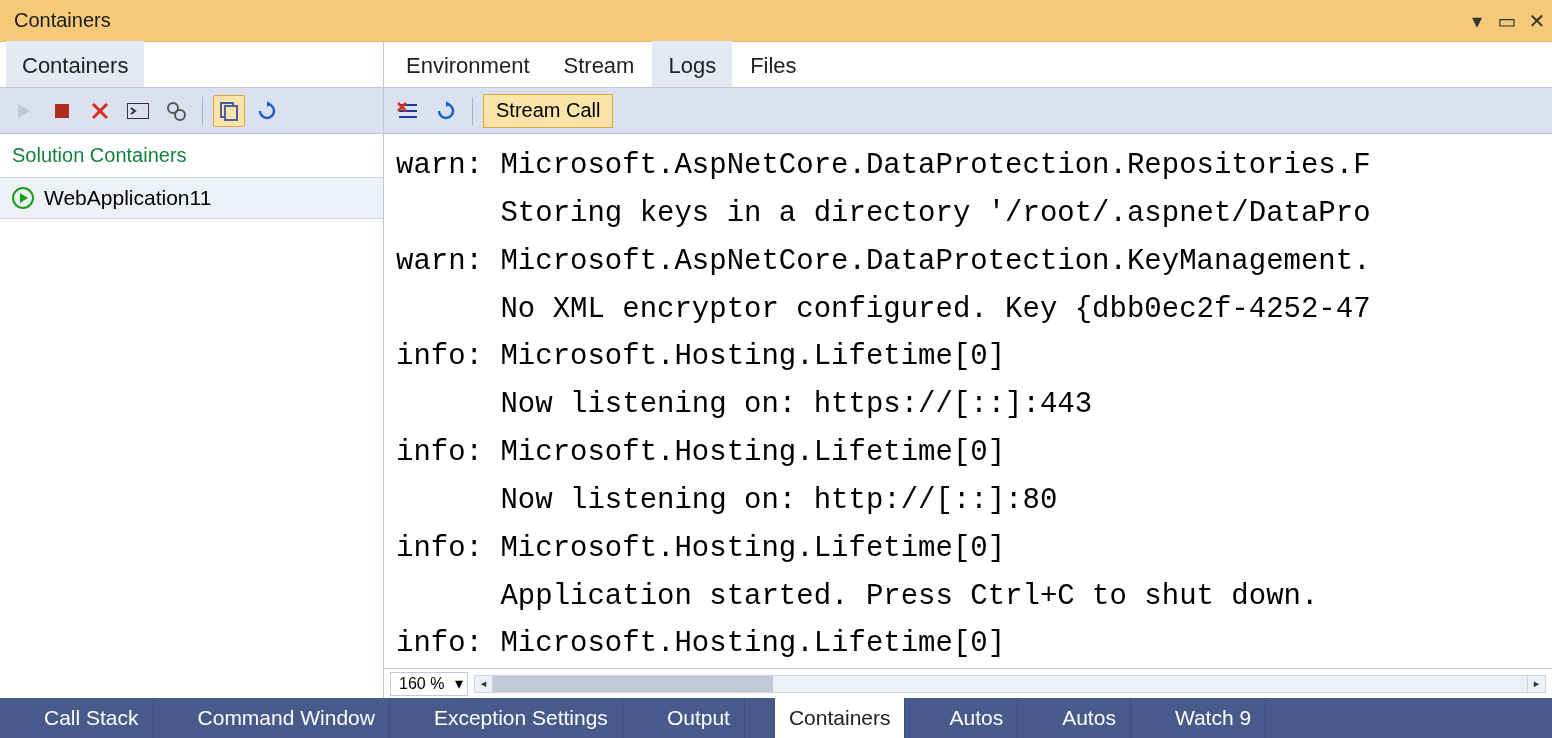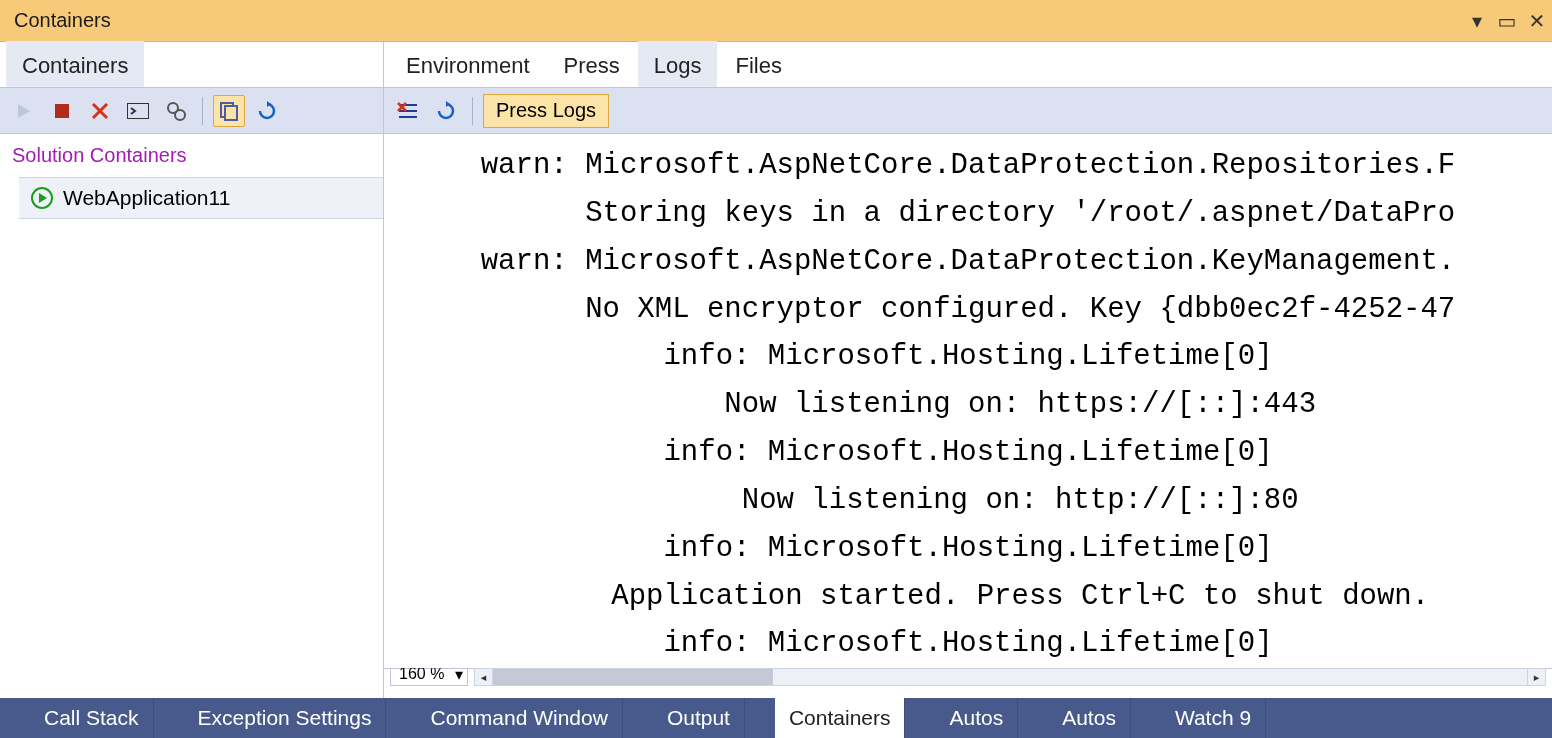--- a/index.html
+++ b/index.html
@@ -102,33 +102,32 @@
     border: 1px solid #d9a93e;
   }
   .vsep {
     width: 1px; height: 28px; background: #a9b1c4; margin: 0 4px;
   }
 
   
   .section-header {
     padding: 10px 12px;
     font-size: 20px;
-    color: #a21caf;
+    color: #15803d;
   }
   .container-item {
     display: flex;
     align-items: center;
     gap: 10px;
     padding: 8px 12px;
     font-size: 21px;
     background: #eef1f7;
     border-bottom: 1px solid #d0d6e2;
     border-top: 1px solid #d0d6e2;
     cursor: pointer;
-    margin-left: 19px;
   }
   .play-circle {
     width: 22px; height: 22px; border: 2.5px solid #18a018; border-radius: 50%;
     display: flex; align-items: center; justify-content: center;
   }
   .play-circle::after {
     content: "";
     width: 0; height: 0;
     border-left: 8px solid #18a018;
     border-top: 5px solid transparent;
@@ -139,39 +138,38 @@
   
   .log-wrap {
     flex: 1;
     overflow: hidden;
     position: relative;
     background: #fff;
   }
   .log-scroll {
     height: 100%;
     overflow: auto;
-    text-align: center;
   }
   .log-content {
     font-family: Consolas, "Courier New", monospace;
     font-size: 29px;
     line-height: 1.65;
     white-space: pre;
     padding: 8px 12px 12px 12px;
     color: #000;
   }
 
   
   .zoombar {
     height: 30px;
     border-top: 1px solid #bfc7d6;
     display: flex;
-    align-items: flex-end;
+    align-items: center;
     gap: 6px;
-    padding: 12px 6px;
+    padding: 4px 6px;
     background: #fff;
   }
   .zoom-select {
     width: 78px; height: 24px;
     border: 1px solid #bfc7d6;
     display: flex; align-items: center; justify-content: space-between;
     padding: 0 4px 0 8px;
     font-size: 16px;
     cursor: pointer;
   }
@@ -286,21 +284,21 @@
 
     <div class="container-item">
       <span class="play-circle"></span>
       <span>WebApplication11</span>
     </div>
   </div>
 
   <div class="right">
     <div class="tabs">
       <div class="tab">Environment</div>
-      <div class="tab">Press</div>
+      <div class="tab">Stream</div>
       <div class="tab active">Logs</div>
       <div class="tab">Files</div>
     </div>
 
     <div class="toolbar">
       <div class="tbtn">
         <svg width="22" height="18">
           <line x1="2" y1="3" x2="20" y2="3" stroke="#203a9c" stroke-width="2"></line>
           <line x1="2" y1="9" x2="20" y2="9" stroke="#203a9c" stroke-width="2"></line>
           <line x1="2" y1="15" x2="20" y2="15" stroke="#203a9c" stroke-width="2"></line>
@@ -308,21 +306,21 @@
           <line x1="9" y1="1" x2="1" y2="9" stroke="#d2331f" stroke-width="2.5"></line>
         </svg>
       </div>
       <div class="tbtn">
         <svg width="20" height="20">
             <path d="M10 3 A7 7 0 1 1 3 10" fill="none" stroke="#1860c8" stroke-width="2.5"></path>
             <polygon points="10,0 10,6 14,3" fill="#1860c8"></polygon>
           </svg>
       </div>
       <div class="vsep"></div>
-      <div class="tbtn-txt toggled">Press Logs</div>
+      <div class="tbtn-txt toggled">Stream Call</div>
     </div>
 
     <div class="log-wrap">
       <div class="log-scroll">
         <div class="log-content">warn: Microsoft.AspNetCore.DataProtection.Repositories.F
       Storing keys in a directory '/root/.aspnet/DataPro
 warn: Microsoft.AspNetCore.DataProtection.KeyManagement.
       No XML encryptor configured. Key {dbb0ec2f-4252-47
 info: Microsoft.Hosting.Lifetime[0]
       Now listening on: https://[::]:443
@@ -343,20 +341,20 @@
         <div class="arrow left">◂</div>
         <div class="thumb"></div>
         <div class="arrow right">▸</div>
       </div>
     </div>
   </div>
 </div>
 
 <div class="bottom-tabs">
   <div class="btab">Call Stack</div>
+  <div class="btab">Command Window</div>
   <div class="btab">Exception Settings</div>
-  <div class="btab">Command Window</div>
   <div class="btab">Output</div>
   <div class="btab active">Containers</div>
   <div class="btab">Autos</div>
   <div class="btab">Autos</div>
   <div class="btab">Watch 9</div>
 </div>
 
 </body></html>

